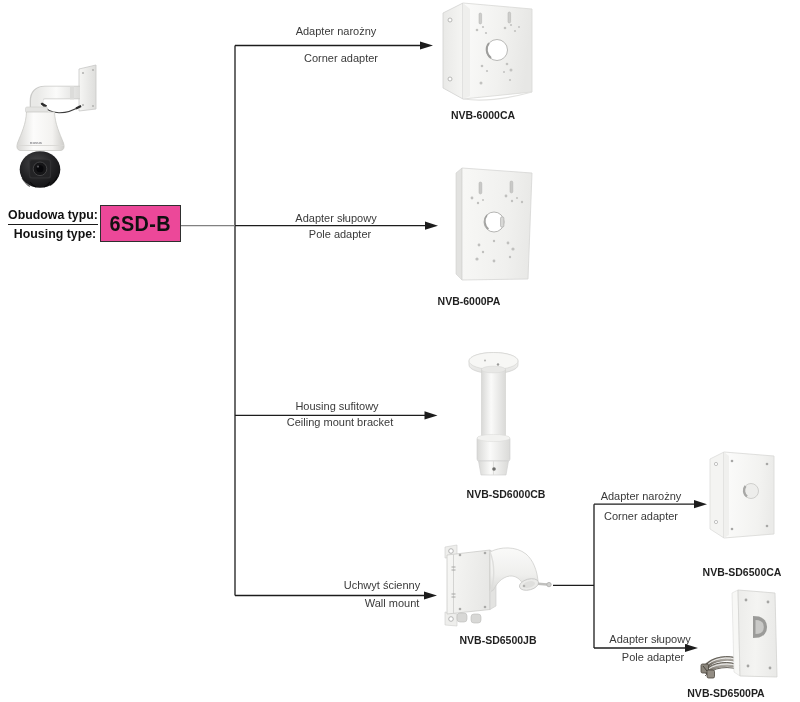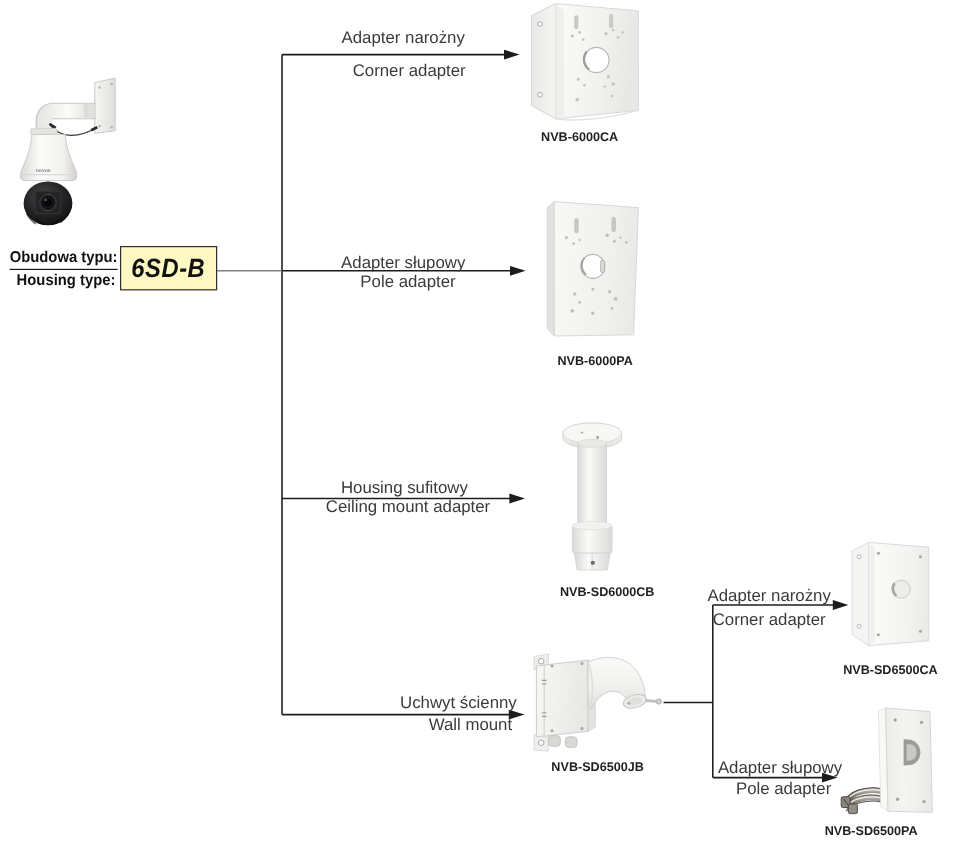--- a/index.html
+++ b/index.html
@@ -1,27 +1,27 @@
 <!DOCTYPE html>
 <html><head>
 <meta charset="utf-8">
 <style>
   html,body{margin:0;padding:0;background:#ffffff;}
   .canvas{position:relative;width:800px;height:702px;background:#ffffff;overflow:hidden;
           font-family:"Liberation Sans","DejaVu Sans",sans-serif;}
   .lines{position:absolute;left:0;top:0;width:800px;height:702px;}
   .lbl{position:absolute;transform:translate(-50%,-50%);white-space:nowrap;
-       font-size:14px;color:#3a3a3a;line-height:1;}
+       font-size:11px;color:#3a3a3a;line-height:1;}
   .plabel{position:absolute;transform:translate(-50%,-50%);white-space:nowrap;
        font-size:10.5px;font-weight:bold;color:#1f1f1f;line-height:1;}
   .srclbl{position:absolute;transform:translate(-50%,-50%) scaleX(0.95);white-space:nowrap;
        font-size:13px;font-weight:bold;color:#111;line-height:1;}
   .underline{position:absolute;height:0;border-top:1.4px solid #1a1a1a;}
   .modelbox{position:absolute;left:99.5px;top:205px;width:79px;height:35px;
-       border:1.3px solid #2f2f2f;background:#fef9c3;display:flex;align-items:center;justify-content:center;font-style:italic;}
+       border:1.3px solid #2f2f2f;background:#ec4899;display:flex;align-items:center;justify-content:center;}
   .modeltext{font-size:22px;font-weight:bold;color:#111;transform:scaleX(0.9);letter-spacing:0.5px;white-space:nowrap;}
   .img{position:absolute;}
 </style>
 </head>
 <body>
 
 <div class="canvas">
 
   <svg class="lines" viewBox="0 0 800 702">
     <g stroke="#1c1c1c" stroke-width="1.3" fill="none">
@@ -108,33 +108,33 @@
   <div class="srclbl" style="left:55px;top:232.5px">Housing type:</div>
   <div class="modelbox">
     <span class="modeltext">6SD-B</span>
   </div>
 
   <div class="lbl" style="left:336px;top:31px">Adapter narożny</div>
   <div class="lbl" style="left:341px;top:57.5px">Corner adapter</div>
   <div class="lbl" style="left:336px;top:218px">Adapter słupowy</div>
   <div class="lbl" style="left:340px;top:234px">Pole adapter</div>
   <div class="lbl" style="left:337px;top:405.5px">Housing sufitowy</div>
-  <div class="lbl" style="left:340px;top:422px">Ceiling mount adapter</div>
+  <div class="lbl" style="left:340px;top:422px">Ceiling mount bracket</div>
   <div class="lbl" style="left:382px;top:585px">Uchwyt ścienny</div>
   <div class="lbl" style="left:392px;top:603px">Wall mount</div>
   <div class="lbl" style="left:641px;top:496px">Adapter narożny</div>
   <div class="lbl" style="left:641px;top:516px">Corner adapter</div>
   <div class="lbl" style="left:650px;top:639px">Adapter słupowy</div>
   <div class="lbl" style="left:653px;top:657px">Pole adapter</div>
 
   <div class="plabel" style="left:483px;top:115px">NVB-6000CA</div>
-  <div class="plabel" style="left:496px;top:301px">NVB-6000PA</div>
+  <div class="plabel" style="left:469px;top:301px">NVB-6000PA</div>
   <div class="plabel" style="left:506px;top:494px">NVB-SD6000CB</div>
   <div class="plabel" style="left:498px;top:640px">NVB-SD6500JB</div>
-  <div class="plabel" style="left:742px;top:559px">NVB-SD6500CA</div>
+  <div class="plabel" style="left:742px;top:572px">NVB-SD6500CA</div>
   <div class="plabel" style="left:726px;top:693px">NVB-SD6500PA</div>
 
   <svg class="img" style="left:437px;top:0px" width="103" height="106" viewBox="0 0 103 106">
     <defs>
       <linearGradient id="gCA1" x1="0" y1="0" x2="1" y2="0.15">
         <stop offset="0" stop-color="#fbfbfa"></stop>
           <stop offset="0.6" stop-color="#f1f1ef"></stop>
           <stop offset="1" stop-color="#e7e7e5"></stop>
       </linearGradient>
       <linearGradient id="gCA2" x1="0" y1="0" x2="1" y2="0">

